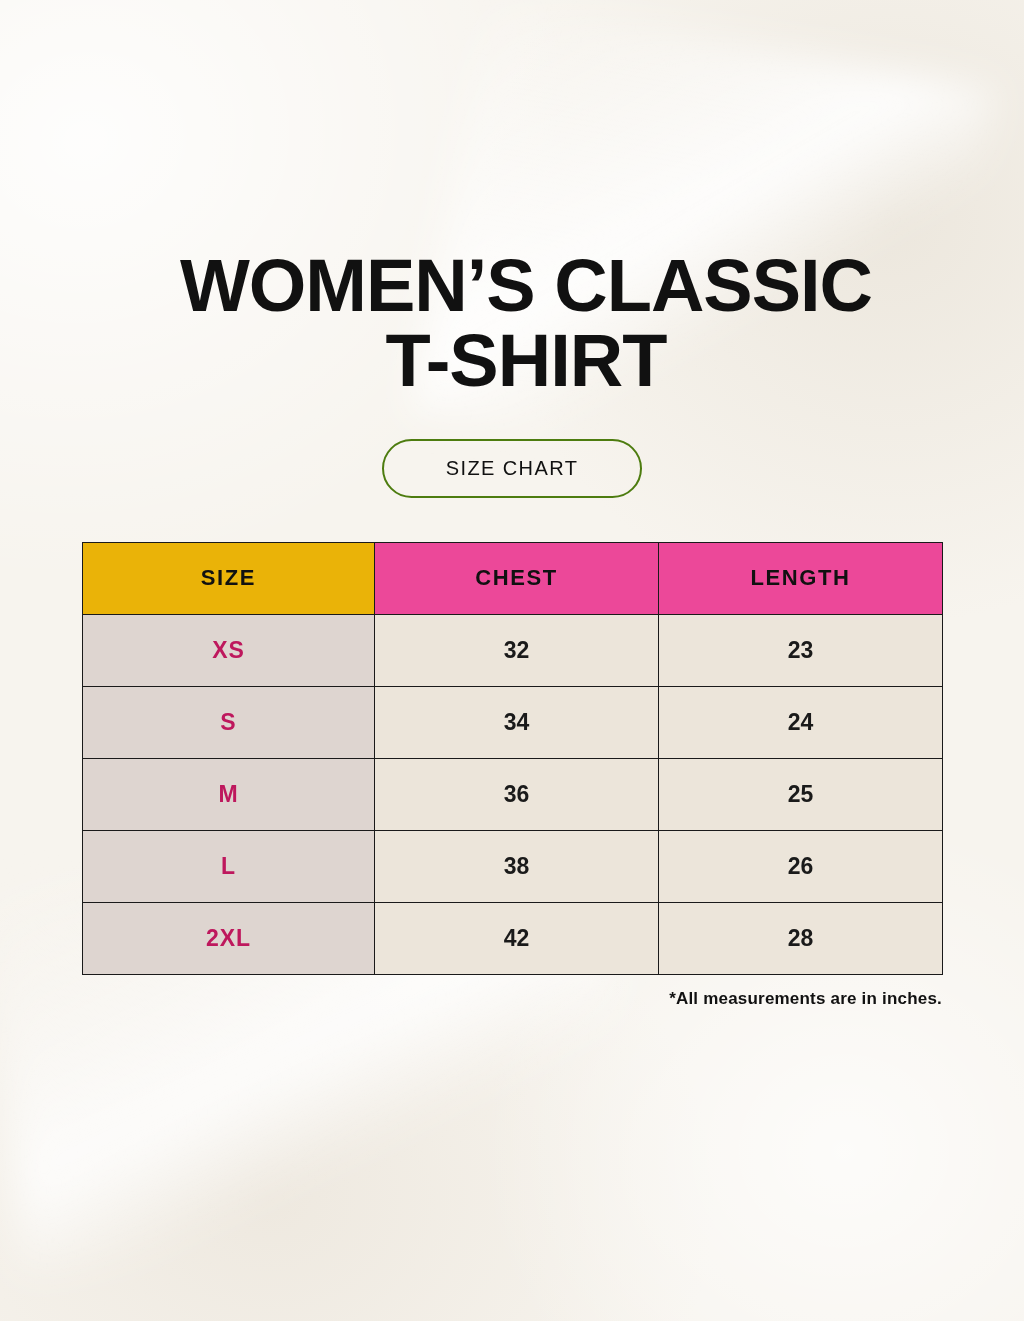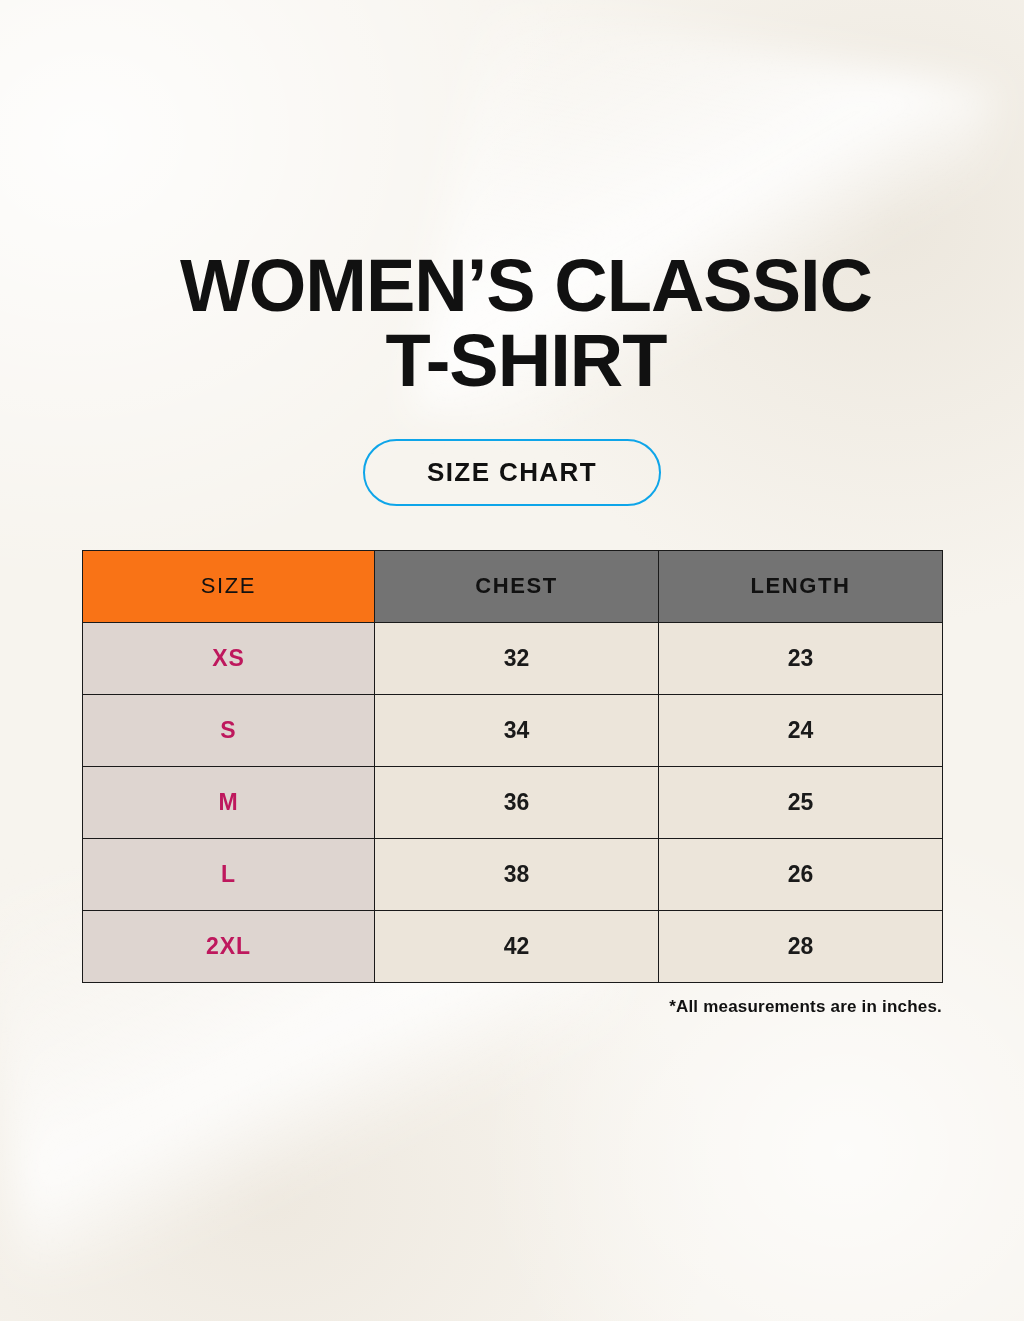--- a/index.html
+++ b/index.html
@@ -72,25 +72,25 @@
     font-weight: bold;
     color: #111111;
   }
 
   .pill-wrap {
     display: flex;
     justify-content: center;
     margin-top: 40px;
   }
   .pill {
-    border: 2px solid #0ea5e9;
+    border: 2px solid #4d7c0f;
     border-radius: 999px;
     padding: 16px 62px;
-    font-size: 26px;
-    font-weight: bold;
+    font-size: 20px;
+    font-weight: normal;
     letter-spacing: 1.4px;
     color: #111111;
     background: transparent;
   }
 
   .table-wrap {
     margin: 44px auto 0 auto;
     width: 860px;
   }
   table.size-table {
@@ -103,28 +103,28 @@
     height: 71px;
     text-align: center;
     vertical-align: middle;
     padding: 0;
   }
   col.c-size { width: 292px; }
   col.c-chest { width: 284px; }
   col.c-length { width: 284px; }
 
   th.h-size {
-    background: #f97316;
+    background: #eab308;
     font-size: 22px;
-    font-weight: normal;
+    font-weight: bold;
     letter-spacing: 1.6px;
     color: #111111;
   }
   th.h-meas {
-    background: #737373;
+    background: #ec4899;
     font-size: 22px;
     font-weight: bold;
     letter-spacing: 1.6px;
     color: #111111;
   }
   td.cell-size {
     background: #ded5d0;
     font-size: 23px;
     font-weight: bold;
     letter-spacing: 1px;

